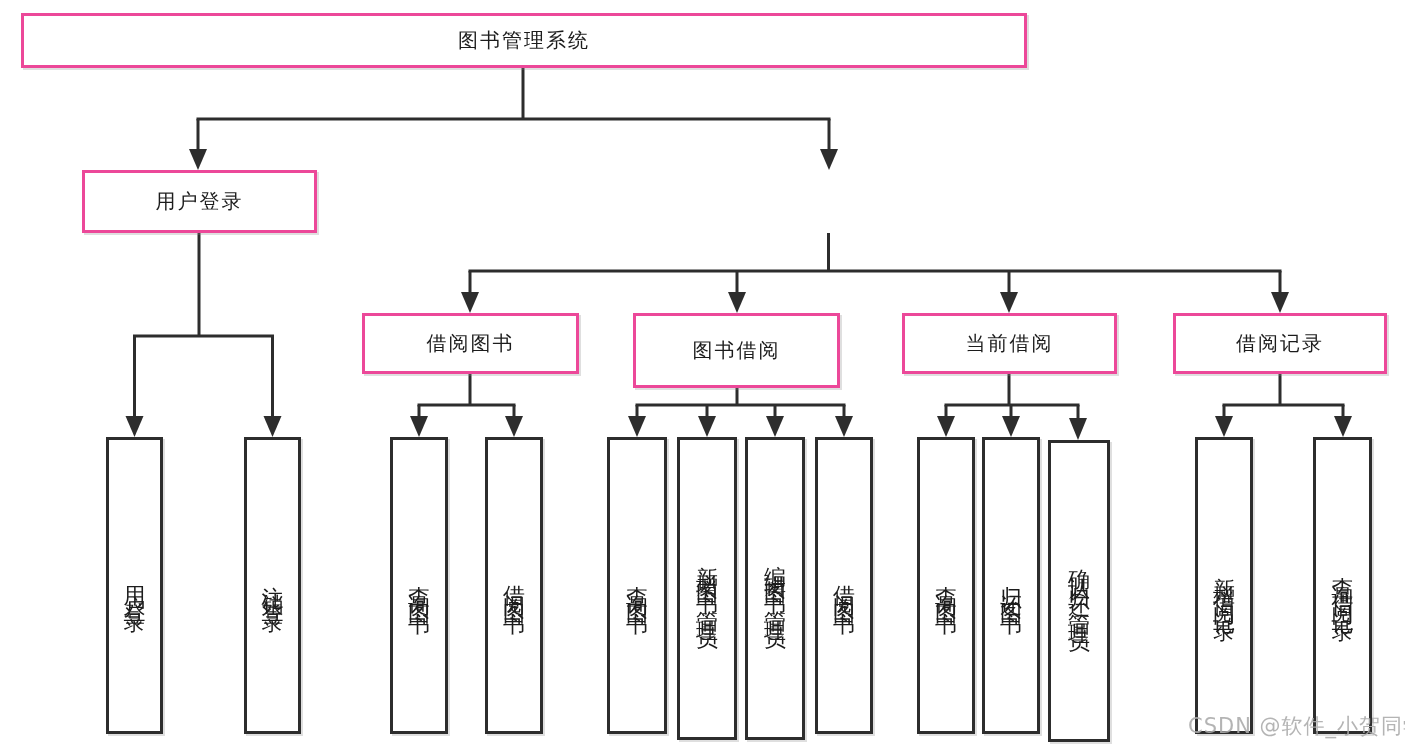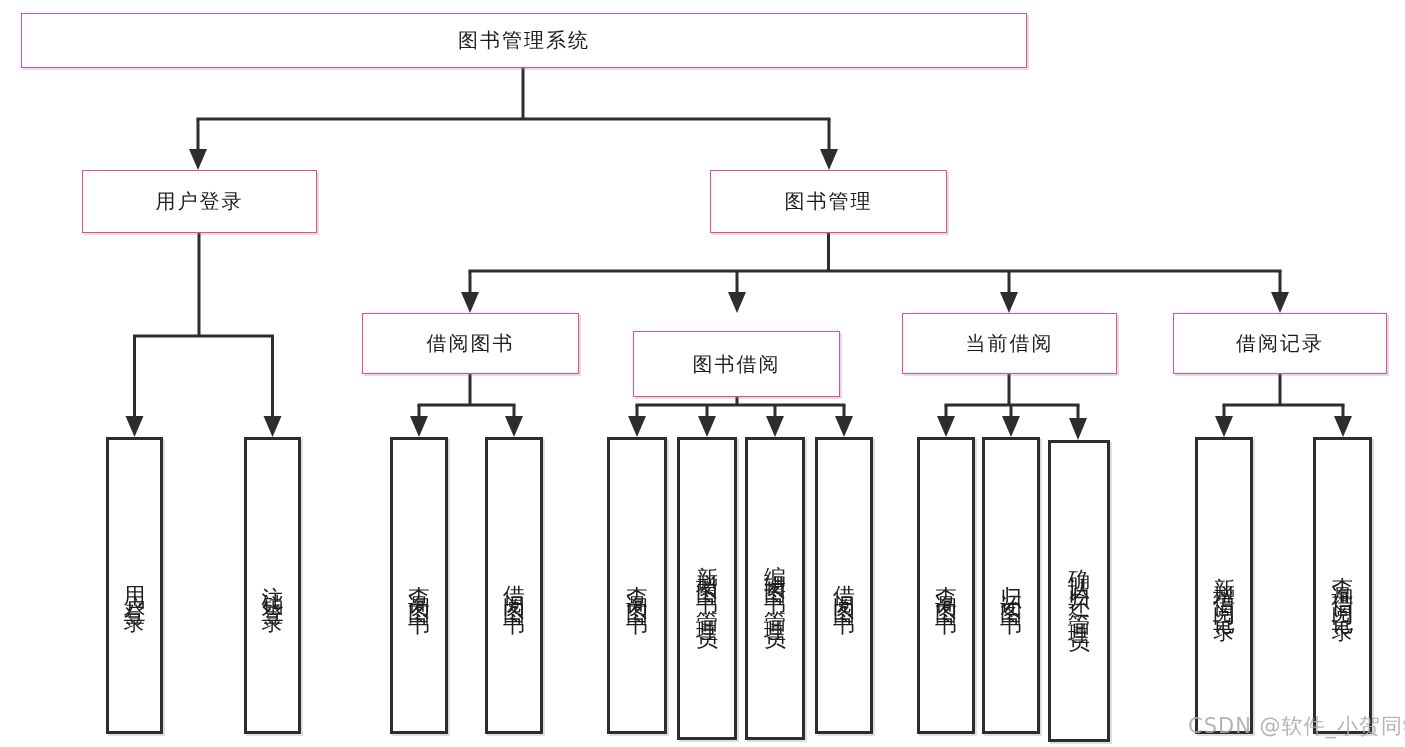--- a/index.html
+++ b/index.html
@@ -2,21 +2,21 @@
 <html><head>
 <meta charset="utf-8">
 <style>
   html,body { margin:0; padding:0; background:#fff; }
   .canvas {
     position:relative; width:1405px; height:747px; background:#ffffff;
     font-family:"DejaVu Sans","Liberation Sans",sans-serif; overflow:hidden;
   }
   .connectors { position:absolute; left:0; top:0; width:1405px; height:747px; z-index:1; }
   .hnode {
-    position:absolute; background:#ffffff; border:1px solid #ec4899; box-sizing:border-box;
+    position:absolute; background:#ffffff; border:3px solid #ec4899; box-sizing:border-box;
     display:flex; align-items:center; justify-content:center;
     font-size:20px; letter-spacing:2px; color:#1c1c1c; z-index:2;
     box-shadow:2px 2px 0 rgba(140,140,140,0.28);
   }
   .leaf {
     position:absolute; background:#ffffff; border:3px solid #2d2d2d; box-sizing:border-box;
     display:flex; align-items:center; justify-content:center; z-index:2;
     box-shadow:2px 2px 0 rgba(140,140,140,0.28);
   }
   .leaf span {
@@ -94,24 +94,23 @@
       <polygon points="1002,416 1020,416 1011,437"></polygon>
       <polygon points="1069,418 1087,418 1078,440"></polygon>
       <polygon points="1215,416 1233,416 1224,437"></polygon>
       <polygon points="1334,416 1352,416 1343,437"></polygon>
     </g>
   </svg>
 
   <div class="hnode" style="left:21px; top:13px; width:1006px; height:55px;">图书管理系统</div>
 
   <div class="hnode" style="left:82px; top:170px; width:235px; height:63px;">用户登录</div>
-  <div class="hnode" style="left:710px; top:170px; width:237px; height:63px;">图书管理</div>
 
   <div class="hnode" style="left:362px; top:313px; width:217px; height:61px;">借阅图书</div>
-  <div class="hnode" style="left:633px; top:331px; width:207px; height:66px;">图书借阅</div>
+  <div class="hnode" style="left:633px; top:313px; width:207px; height:75px;">图书借阅</div>
   <div class="hnode" style="left:902px; top:313px; width:215px; height:61px;font-family:Liberation Mono, monospace;">当前借阅</div>
   <div class="hnode" style="left:1173px; top:313px; width:214px; height:61px;">借阅记录</div>
 
   <div class="leaf" style="left:106px; top:437px; width:57px; height:297px;">
     <span>用户登录</span>
   </div>
   <div class="leaf" style="left:244px; top:437px; width:57px; height:297px;">
     <span>注销登录</span>
   </div>
 

